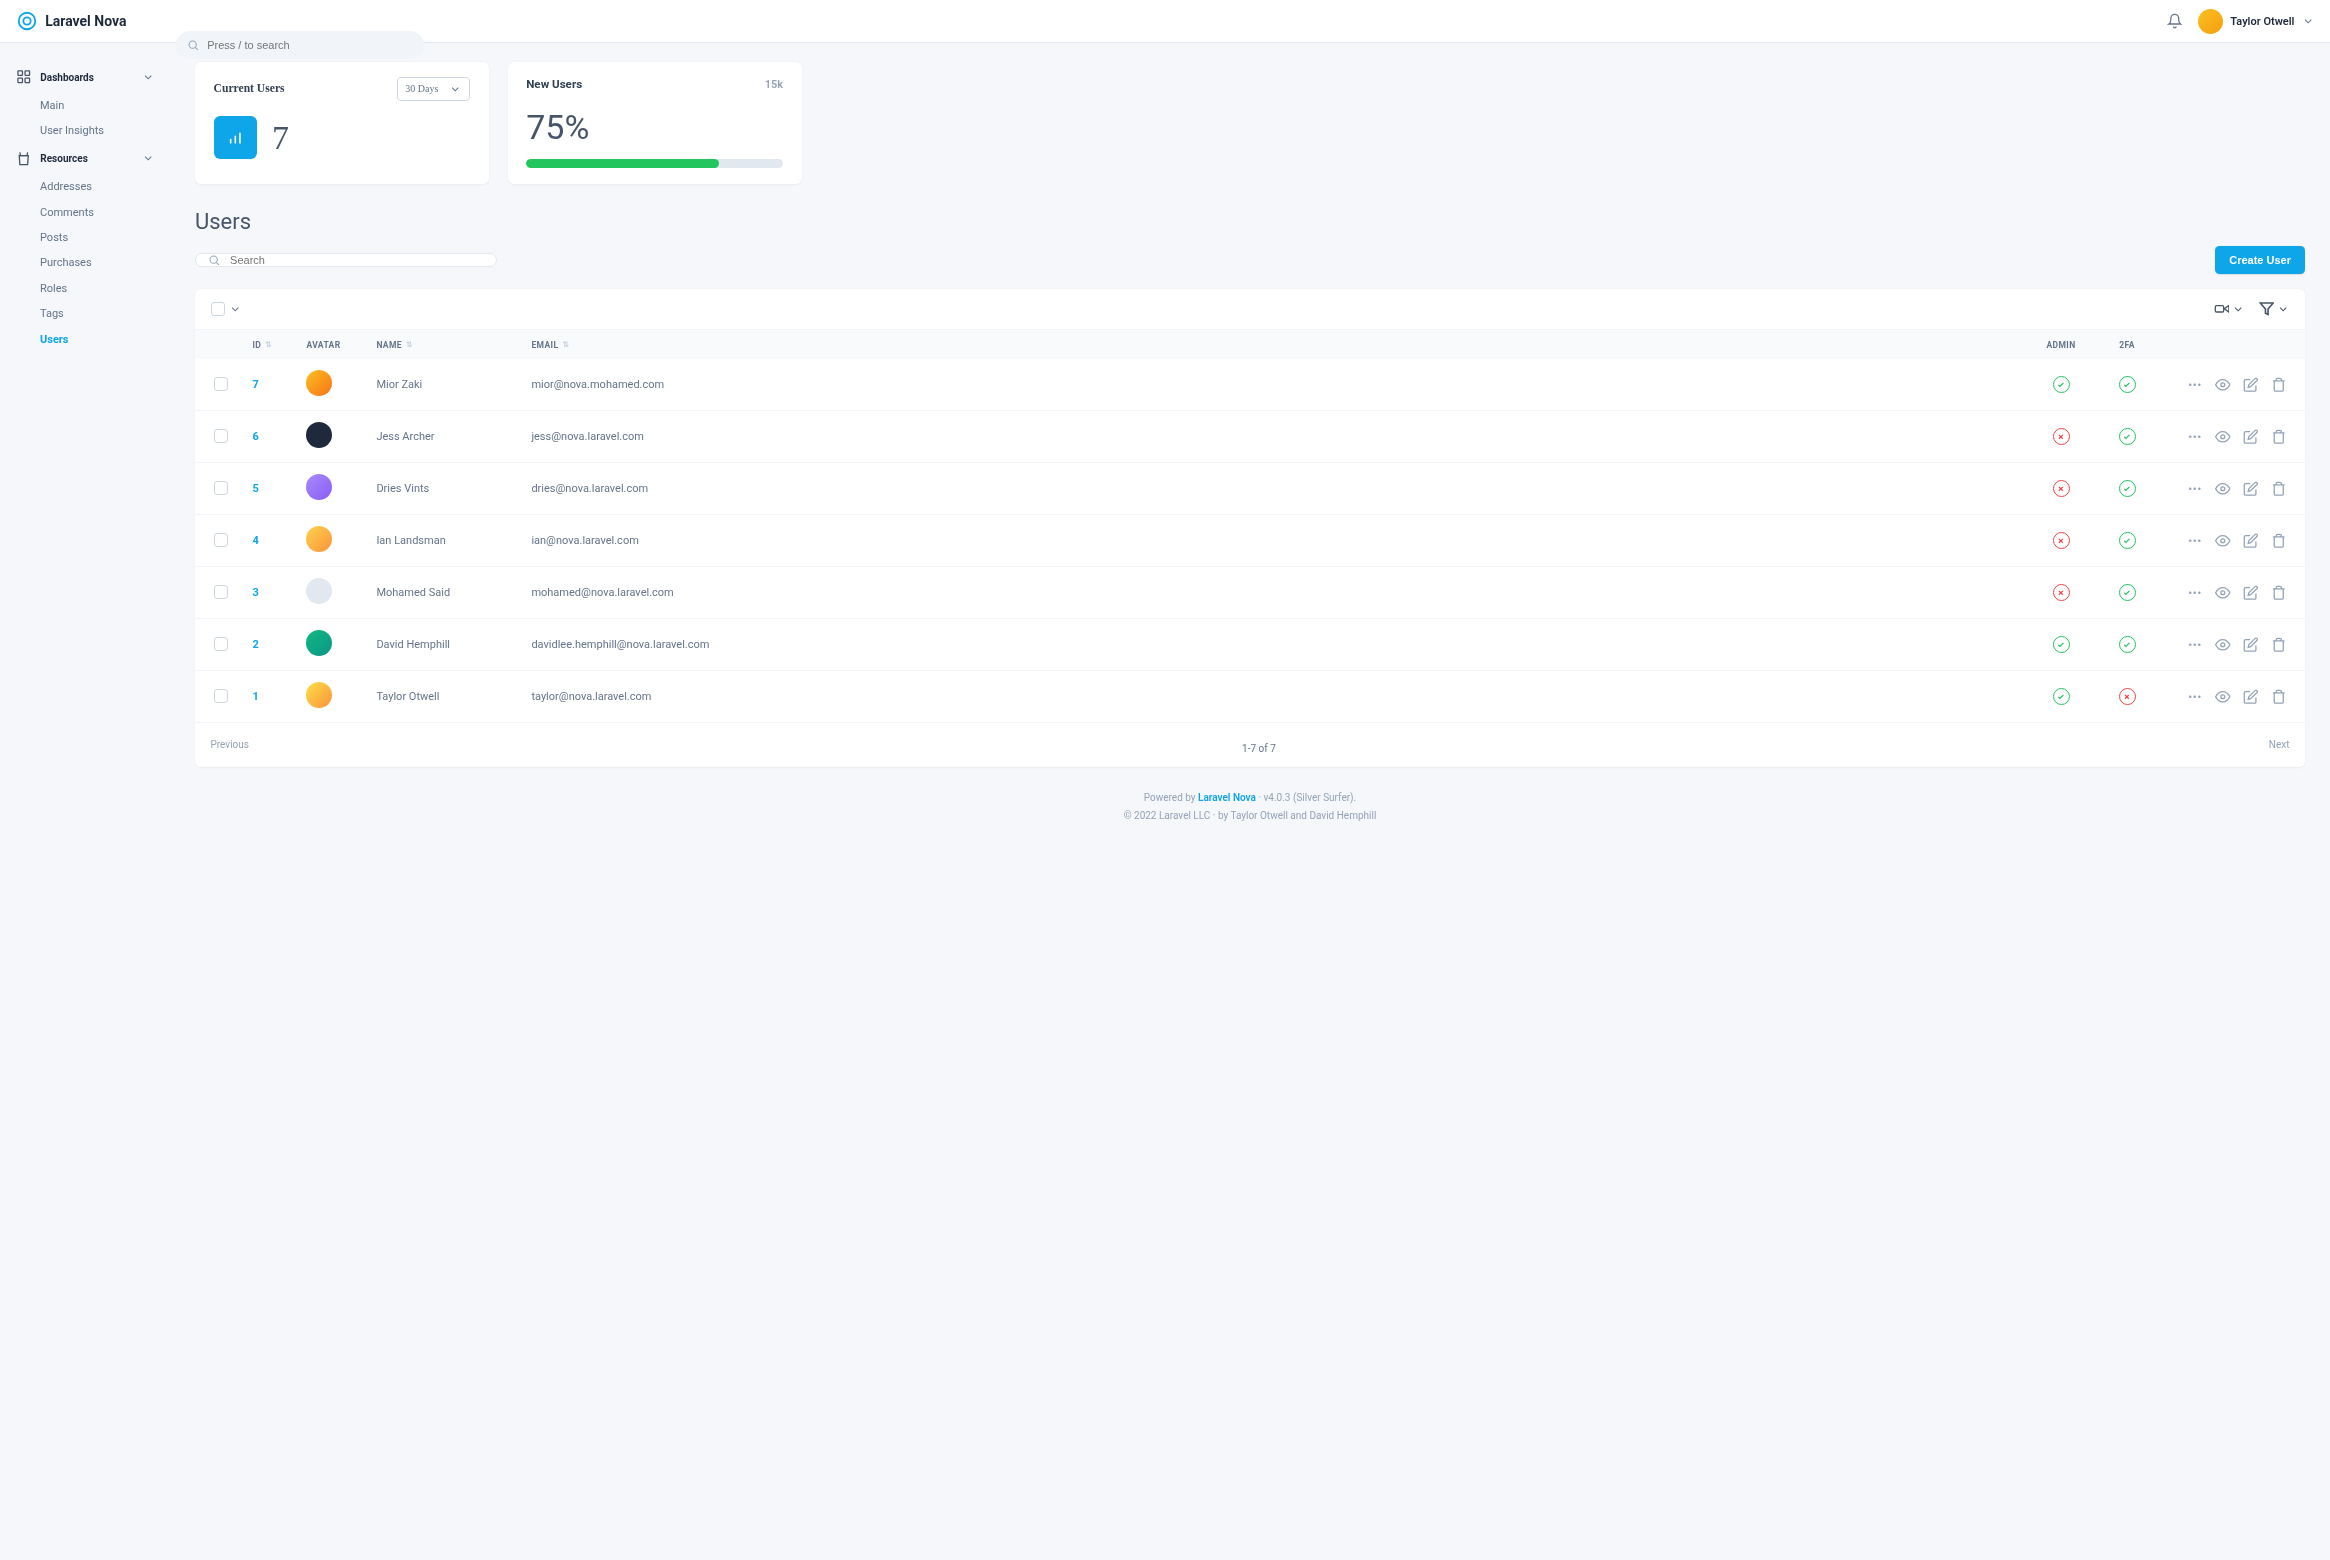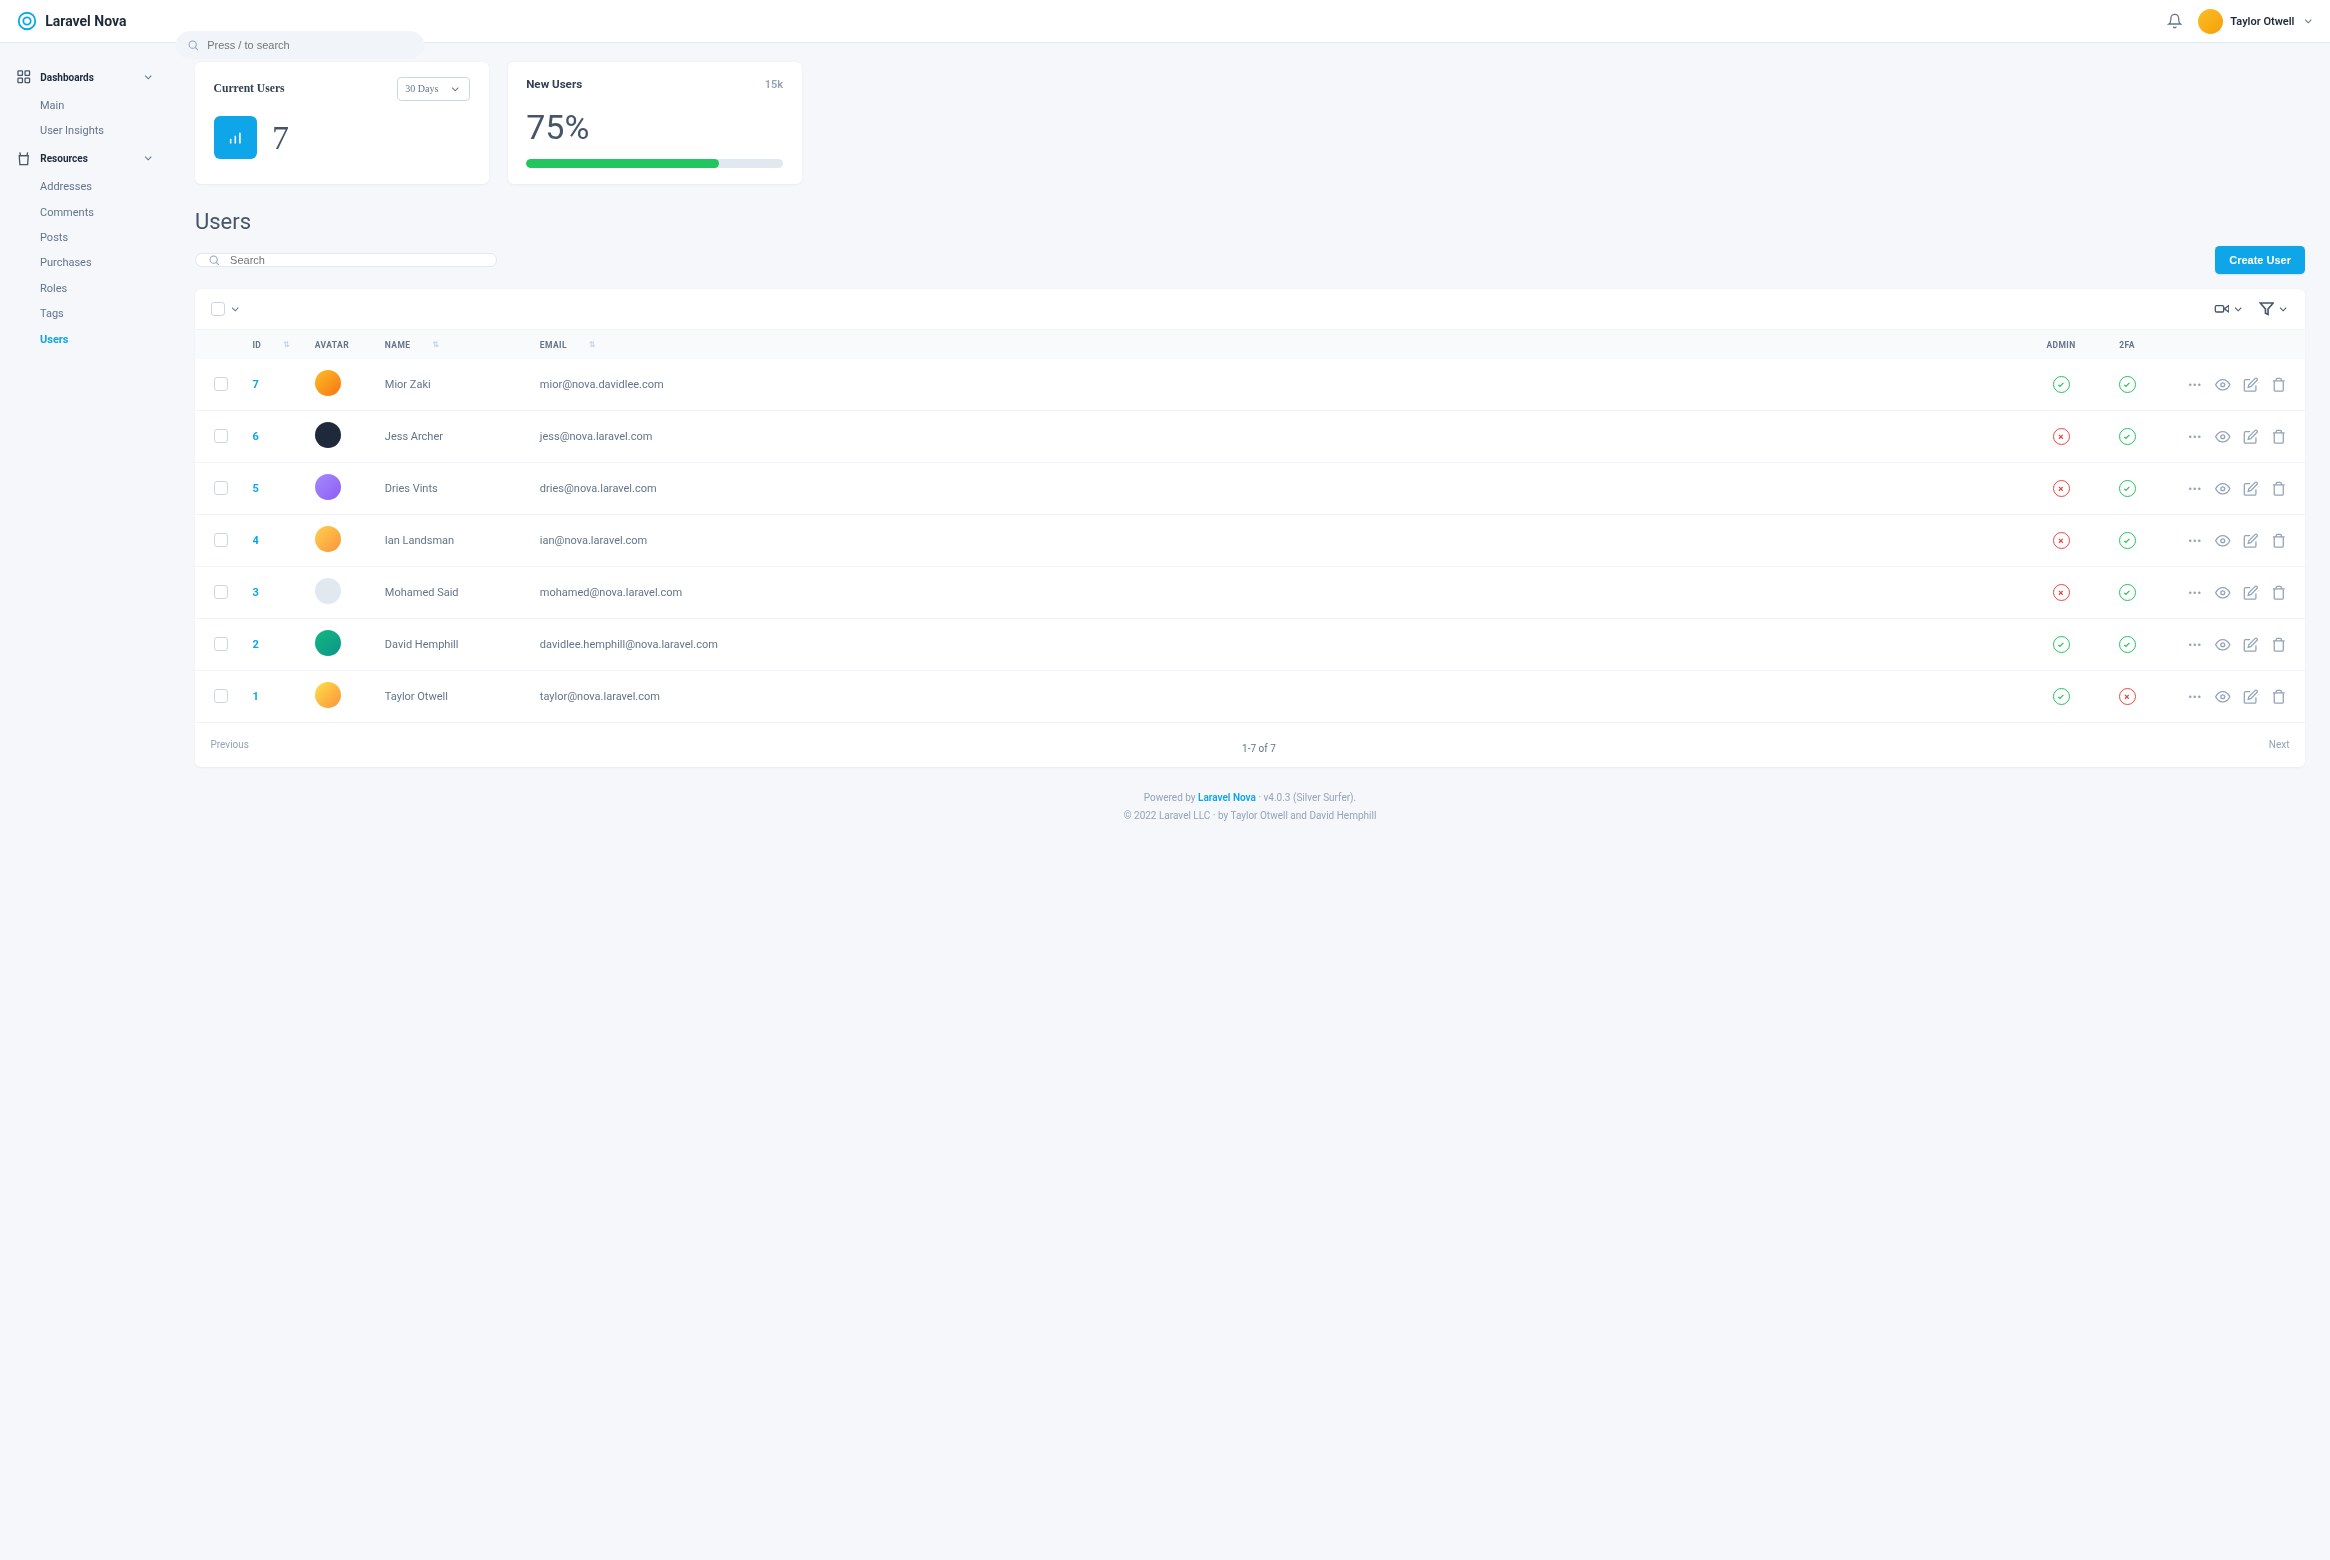--- a/index.html
+++ b/index.html
@@ -274,21 +274,21 @@
       padding: 9.3px 12.4px;
       font-size: 8.5px;
       font-weight: 700;
       letter-spacing: 0.4px;
       color: #64748b;
       text-transform: uppercase;
     }
     .th-inner {
       display: flex;
       align-items: center;
-      gap: 22px;
+      gap: 4px;
     }
     .sort-icon { color: #cbd5e1; font-size: 7.7px; }
     td {
       padding: 11px 12.4px;
       border-bottom: 0.8px solid #f1f5f9;
       color: #64748b;
       vertical-align: middle;
     }
     .row-id {
       color: #0ea5e9;
@@ -529,21 +529,21 @@
           </tr>
         </thead>
         <tbody id="table-body">
             <tr>
               <td>
                 <div class="checkbox"></div>
               </td>
               <td class="col-id"><span class="row-id">7</span></td>
               <td class="col-avatar"><span class="row-avatar avatar-0"></span></td>
               <td class="col-name">Mior Zaki</td>
-              <td>mior@nova.davidlee.com</td>
+              <td>mior@nova.mohamed.com</td>
               <td class="center col-admin"><span class="badge badge-true">
                   <svg width="7.7" height="7.7" viewBox="0 0 24 24" fill="none" stroke="currentColor" stroke-width="4">
                     <polyline points="20 6 9 17 4 12"></polyline>
                   </svg>
                 </span></td>
               <td class="center col-2fa"><span class="badge badge-true">
                   <svg width="7.7" height="7.7" viewBox="0 0 24 24" fill="none" stroke="currentColor" stroke-width="4">
                     <polyline points="20 6 9 17 4 12"></polyline>
                   </svg>
                 </span></td>

